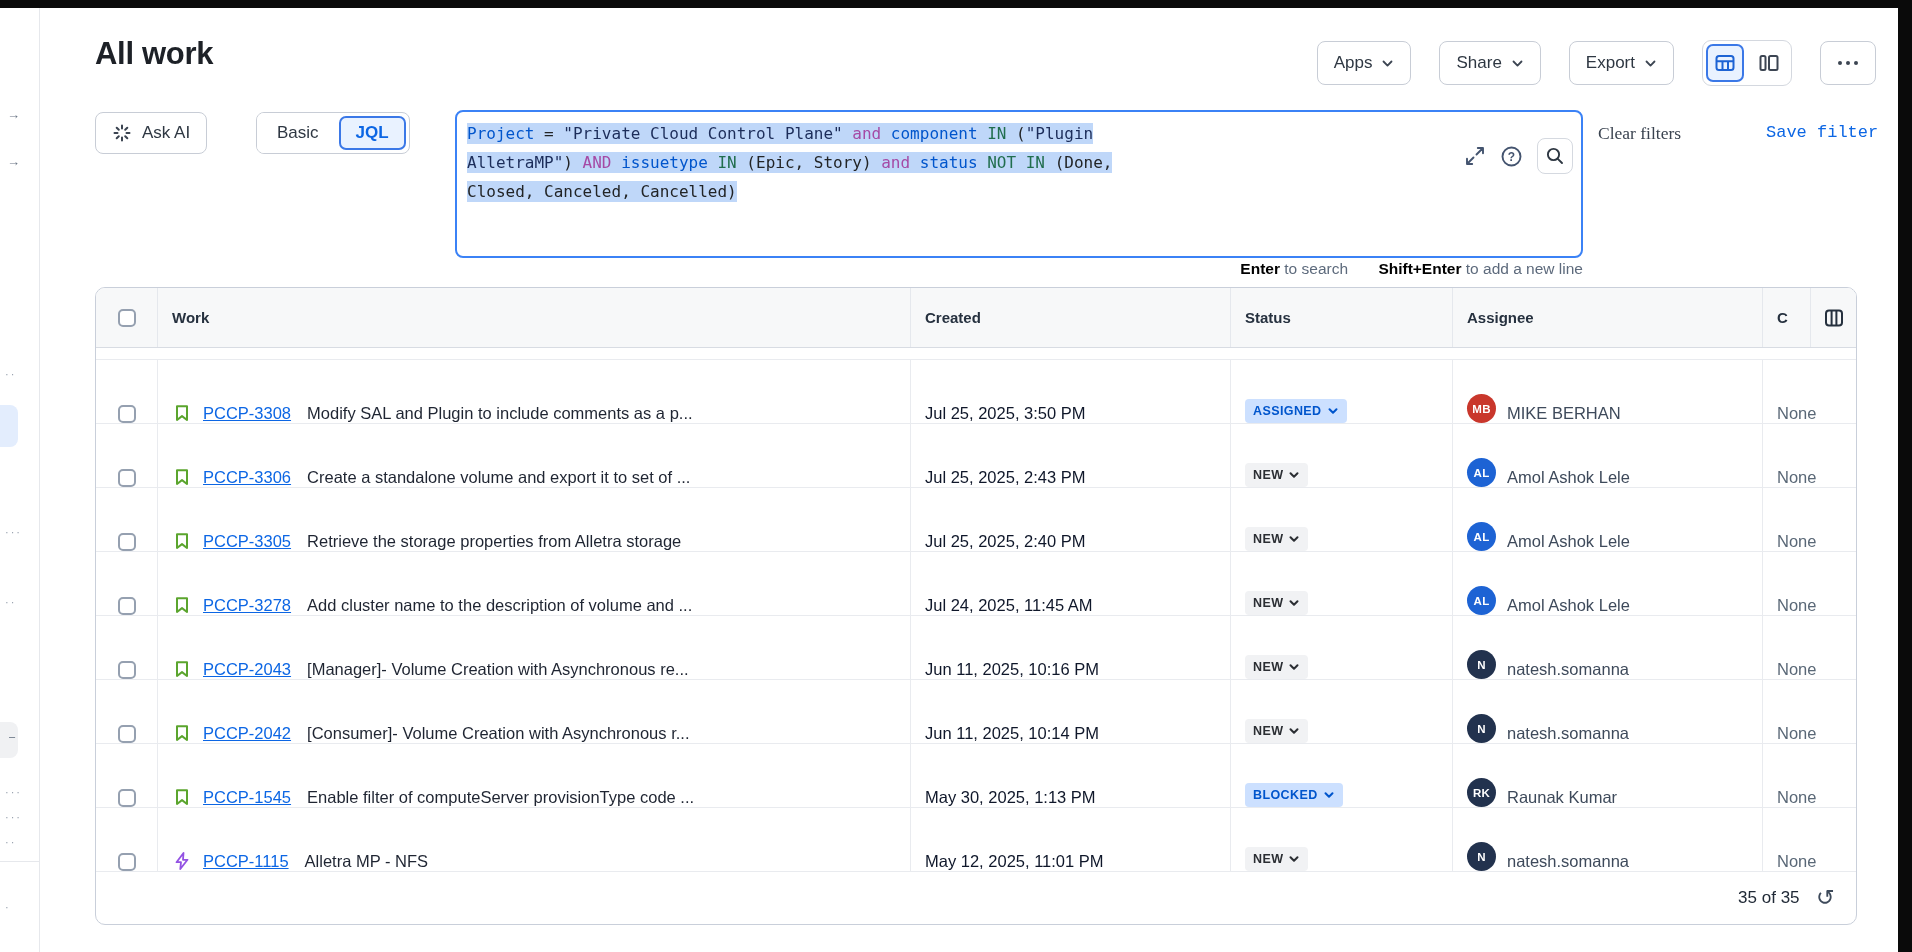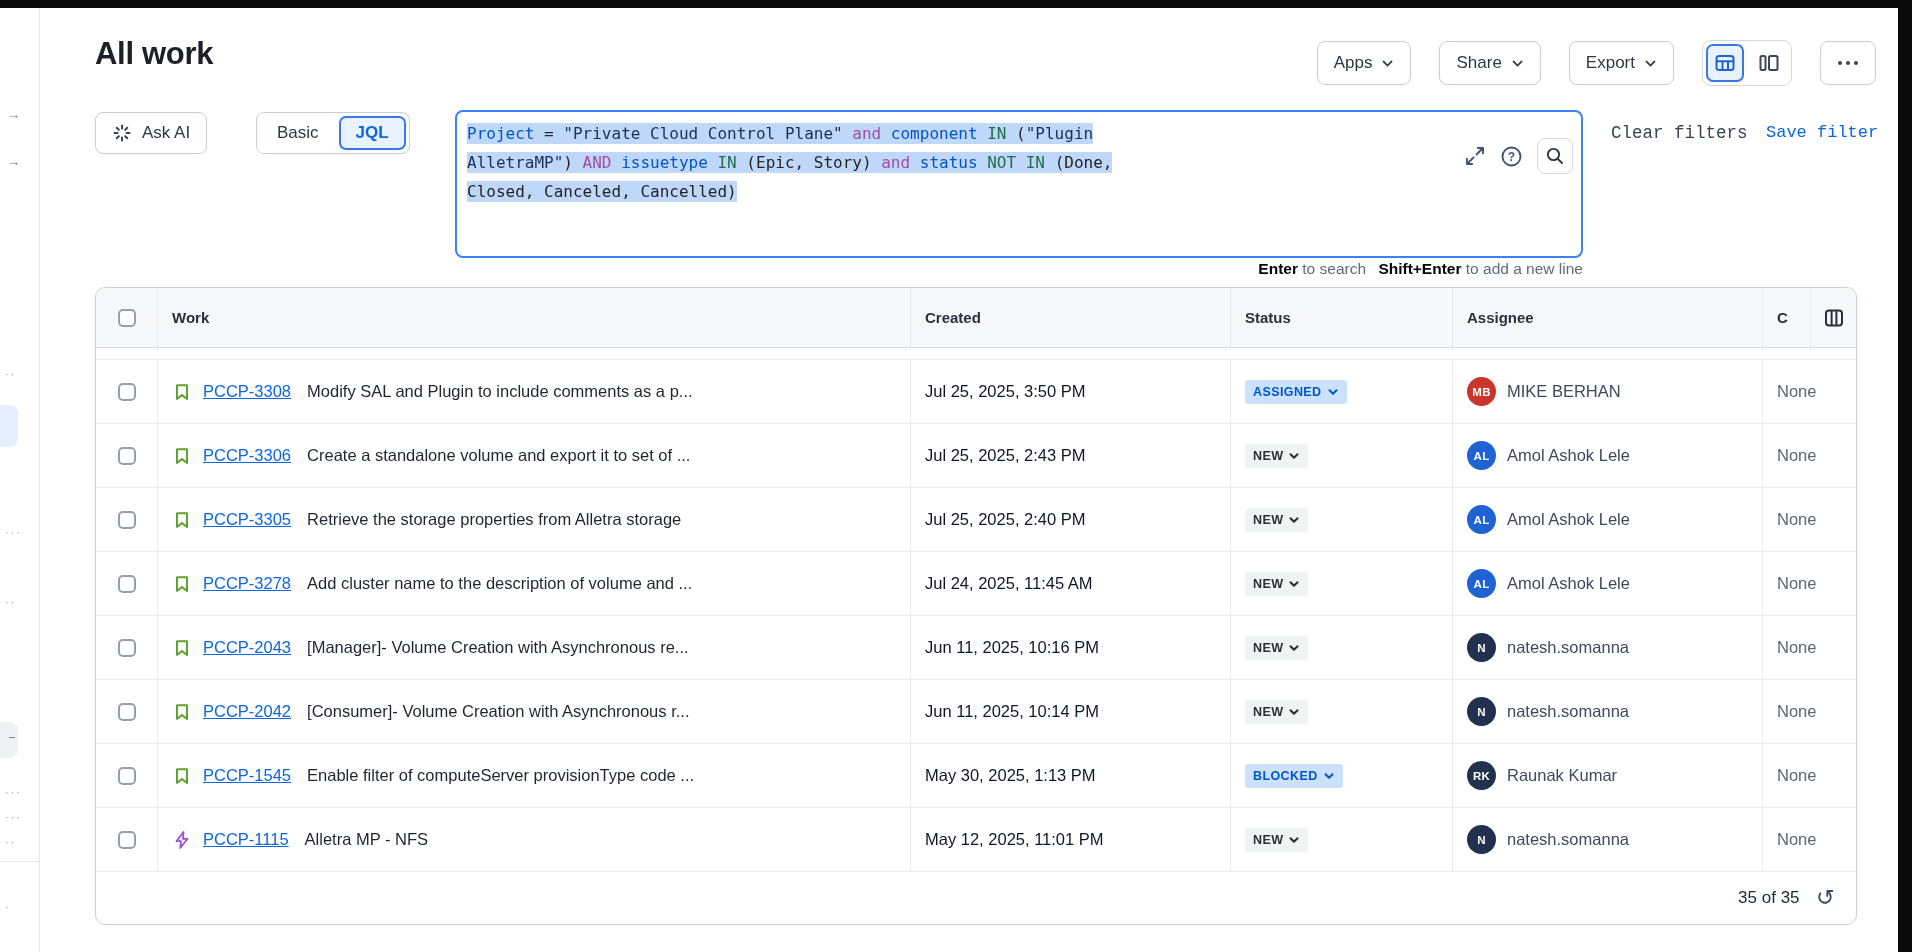--- a/index.html
+++ b/index.html
@@ -42,36 +42,36 @@
   .jql-box { position:absolute; left:455px; top:110px; width:1128px; height:148px; background:#fff;
              border:2px solid #3B82F6; border-radius:8px; padding:7px 10px; cursor:text; }
   .jql-line { height:29px; white-space:pre; font-family:"DejaVu Sans Mono", monospace; font-size:16px; line-height:29px; }
   .jql-sel { background:var(--sel); padding:1px 0; }
   .jql-icons { position:absolute; top:26px; right:8px; display:flex; align-items:center; gap:14px; }
   .search-btn { width:36px; height:36px; border:1px solid #D5D9E0; border-radius:8px; background:#fff; display:flex; align-items:center; justify-content:center; cursor:pointer; }
   .icon-plain { background:none; border:none; cursor:pointer; display:flex; align-items:center; justify-content:center; padding:0; }
 
   .hint { position:absolute; left:455px; top:260px; width:1128px; text-align:right; font-size:15.5px; color:#5d6a7c; }
   .hint b { color:#000000; font-weight:700; }
-  .hint .seg2 { margin-left:8px; }
-
-  .clear-filters { position:absolute; left:1598px; top:118px; background:none; border:none; font-size:17.5px; font-weight:500; color:#3a4350; cursor:pointer; font-family:Liberation Mono, monospace; line-height:30px;margin-left:13px; }
+  .hint .seg2 { margin-left:26px; }
+
+  .clear-filters { position:absolute; left:1598px; top:118px; background:none; border:none; font-size:17.5px; font-weight:500; color:#3a4350; cursor:pointer; font-family:Liberation Serif, serif; line-height:30px; }
   .save-filter { position:absolute; left:1766px; top:118px; background:none; border:none; font-size:17px; font-weight:500; color:var(--link); cursor:pointer; font-family:Liberation Mono, monospace; line-height:30px; }
 
   
   .panel { position:absolute; left:95px; top:287px; width:1762px; border:1px solid #C9CFDA; border-radius:10px; background:#fff; overflow:hidden; }
   .thead, .trow { display:grid; grid-template-columns:62px 753px 320px 222px 310px 93px; }
   .thead { height:60px; background:#F7F8F9; border-bottom:1px solid #D8DCE3; }
   .th { display:flex; align-items:center; padding-left:14px; font-size:15px; font-weight:700; color:#26313f; border-right:1px solid #E5E8ED; overflow:hidden; white-space:nowrap; }
   .th:first-child { justify-content:center; padding-left:0; }
   .th.last { border-right:none; position:relative; }
   .cols-btn { position:absolute; right:0; top:0; bottom:0; width:46px; border:none; border-left:1px solid #E5E8ED; background:#F7F8F9; display:flex; align-items:center; justify-content:center; cursor:pointer; }
   .sliver { height:12px; border-bottom:1px solid #E9EBEF; }
   .trow { height:64px; border-bottom:1px solid #E9EBEF; background:#fff; }
-  .td { display:flex; align-items:center; padding-left:14px; border-right:1px solid #E9EBEF; overflow:hidden; white-space:nowrap; }
+  .td { display:flex; align-items:flex-end; padding-left:14px; border-right:1px solid #E9EBEF; overflow:hidden; white-space:nowrap; }
   .td:first-child { justify-content:center; padding-left:0; }
   .td:last-child { border-right:none; }
   .cbx { width:18px; height:18px; border:2px solid #95A0B0; border-radius:5px; background:#fff; cursor:pointer; }
   .type-ico { display:flex; margin-right:11px; flex:0 0 auto; }
   .key { font-size:16.5px; color:var(--link); text-decoration:underline; font-weight:500; margin-right:16px; cursor:pointer; }
   .summary { font-size:16.5px; color:#1f2532; }
   .created { font-size:16.5px; color:#0f172a; }
   .badge { display:inline-flex; align-items:center; gap:5px; height:24px; padding:0 8px; border-radius:4px;
            font-size:12.5px; font-weight:700; letter-spacing:0.4px; cursor:pointer; }
   .avatar { width:29px; height:29px; border-radius:50%; display:flex; align-items:center; justify-content:center;

